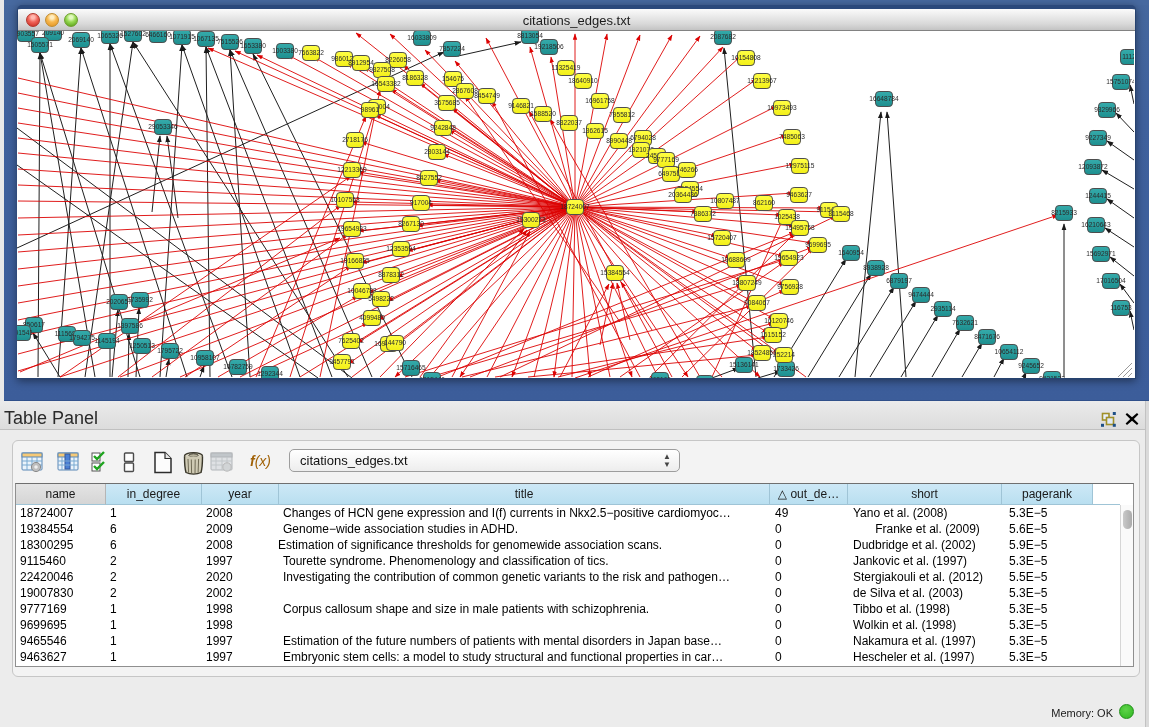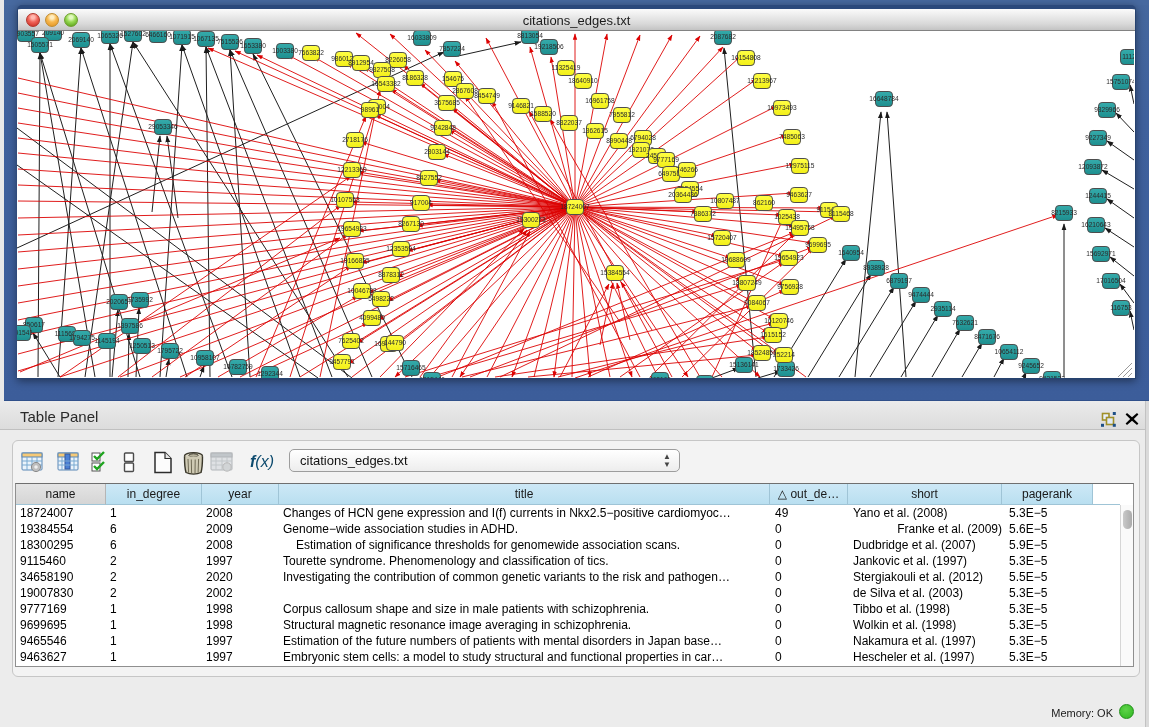--- a/index.html
+++ b/index.html
@@ -8,21 +8,21 @@
 #desk .topline{position:absolute;left:0;top:0;width:1149px;height:5px;background:#47699f}
 #frame{position:absolute;left:17px;top:5px;width:1119px;height:374px;background:#fff;border:1px solid #26426f;border-top:4px solid #2b497b;border-radius:5px 5px 0 0;box-shadow:0 2px 8px rgba(0,0,0,.45)}
 #tbar{position:absolute;left:0;top:0;width:1117px;height:22px;background:linear-gradient(#fbfbfb,#d9d9d9 70%,#c3c3c3);border-bottom:1px solid #828282;border-radius:5px 5px 0 0}
 #tbar .ti{position:absolute;top:4px;font-size:13px;color:#1c1c1c;left:0;width:1117px;text-align:center}
 .tl{position:absolute;top:4px;width:14px;height:14px;border-radius:50%}
 .tl.r{left:8px;background:radial-gradient(circle at 50% 28%,#ffb9b0 0 15%,#f0655a 45%,#d53c31 80%);border:1px solid #b0362c}
 .tl.y{left:27px;background:radial-gradient(circle at 50% 28%,#ffeec2 0 15%,#f7b84f 45%,#e89d2e 80%);border:1px solid #c08c2f}
 .tl.g{left:46px;background:radial-gradient(circle at 50% 28%,#e2f9c0 0 15%,#96d952 45%,#68ad27 80%);border:1px solid #6e9e2e}
 #tablepanel{position:absolute;left:0;top:401px;width:1149px;height:326px;background:#ececec}
 #tpbar{position:absolute;left:0;top:0;width:1149px;height:29px;background:linear-gradient(#ebebeb,#dcdcdc);border-bottom:1px solid #c0c0c0}
-#tpbar .t{position:absolute;left:20px;top:7px;font-size:15px;color:#2a2a2a}
+#tpbar .t{position:absolute;left:4px;top:7px;font-size:18px;color:#2a2a2a}
 #toolbox{position:absolute;left:12px;top:39px;width:1128px;height:237px;background:#f3f3f3;border:1px solid #c6c6c6;border-radius:6px}
 #combo{position:absolute;left:276px;top:8px;width:391px;height:23px;background:linear-gradient(#ffffff,#ededed);border:1px solid #9d9d9d;border-radius:5px;font-size:13px;color:#111;line-height:21px;padding-left:10px}
 #combo .arr{position:absolute;right:7px;top:3px;width:10px;height:16px;font-size:8px;line-height:8px;color:#444;text-align:center}
 #tbl{position:absolute;left:2px;top:42px;width:1119px;height:184px;background:#fff;border:1px solid #8f8f8f;border-top:1px solid #6f6f6f;font-size:12px}
 .hdr{position:absolute;top:0;height:21px;background:linear-gradient(#cde8f6,#b9dff0);border-right:1px solid #9fc4d6;border-bottom:1px solid #9fc4d6;text-align:center;line-height:21px;color:#1a1a1a;overflow:hidden;white-space:nowrap}
 .hdr.gray{background:linear-gradient(#e4e4e4,#d5d5d5);border-right:1px solid #b5b5b5}
 .row{position:absolute;left:0;width:1117px;height:16px;line-height:16px;color:#000;white-space:nowrap}
 .c{position:absolute;top:0;height:16px;overflow:hidden}
 #sb{position:absolute;top:21px;right:0;width:13px;height:161px;background:#fafafa;border-left:1px solid #d6d6d6}
 #sb .th{position:absolute;left:1.5px;top:5px;width:9px;height:19px;background:linear-gradient(90deg,#c9c9c9,#ababab);border-radius:5px}
@@ -609,21 +609,21 @@
  <g stroke="#9aa2a9">
             <line x1="1" y1="10" x2="22" y2="10"></line>
             <line x1="1" y1="14" x2="22" y2="14"></line>
  <line x1="6" y1="6" x2="6" y2="19"></line>
             <line x1="12" y1="6" x2="12" y2="19"></line>
             <line x1="17" y1="6" x2="17" y2="19"></line>
           </g>
  <circle cx="17" cy="16" r="4.2" fill="#b7bcc0" stroke="#888"></circle>
         </g>
 </svg>
-<div class="icon" style="left:237px;top:12px;width:24px;font-size:16px;color:#0c4a6e"><i><b>f</b>(x)</i></div>
+<div class="icon" style="left:237px;top:12px;width:24px;font-size:14px;color:#a16207"><i><b>f</b>(x)</i></div>
 
   <div id="combo">citations_edges.txt<span class="arr">▲<br>▼</span></div>
   <div id="tbl">
    <div class="hdr gray" style="left:0px;width:90px">name</div>
         <div class="hdr" style="left:90px;width:96px">in_degree</div>
         <div class="hdr" style="left:186px;width:77px">year</div>
         <div class="hdr" style="left:263px;width:491px">title</div>
         <div class="hdr" style="left:754px;width:78px">△ out_de…</div>
         <div class="hdr" style="left:832px;width:154px">short</div>
         <div class="hdr" style="left:986px;width:91px">pagerank</div>
@@ -636,43 +636,43 @@
           <div class="c" style="left:754px;width:78px;text-align:left;padding-left:5px">49</div>
           <div class="c" style="left:832px;width:154px;text-align:left;padding-left:5px">Yano et al. (2008)</div>
           <div class="c" style="left:986px;width:91px;text-align:left;padding-left:7px">5.3E−5</div>
         </div>
         <div class="row" style="top:37px">
           <div class="c" style="left:0px;width:90px;text-align:left;padding-left:4px">19384554</div>
           <div class="c" style="left:90px;width:96px;text-align:left;padding-left:4px">6</div>
           <div class="c" style="left:186px;width:77px;text-align:left;padding-left:4px">2009</div>
           <div class="c" style="left:263px;width:491px;text-align:left;padding-left:4px">Genome−wide association studies in ADHD.</div>
           <div class="c" style="left:754px;width:78px;text-align:left;padding-left:5px">0</div>
-          <div class="c" style="left:832px;width:154px;text-align:right;padding-left:5px">Franke et al. (2009)</div>
+          <div class="c" style="left:832px;width:154px;text-align:center;padding-left:5px">Franke et al. (2009)</div>
           <div class="c" style="left:986px;width:91px;text-align:left;padding-left:7px">5.6E−5</div>
         </div>
         <div class="row" style="top:53px">
           <div class="c" style="left:0px;width:90px;text-align:left;padding-left:4px">18300295</div>
           <div class="c" style="left:90px;width:96px;text-align:left;padding-left:4px">6</div>
           <div class="c" style="left:186px;width:77px;text-align:left;padding-left:4px">2008</div>
-          <div class="c" style="left:276px;width:491px;text-align:left;padding-left:4px">Estimation of significance thresholds for genomewide association scans.</div>
-          <div class="c" style="left:754px;width:78px;text-align:left;padding-left:5px">0</div>
-          <div class="c" style="left:832px;width:154px;text-align:left;padding-left:5px">Dudbridge et al. (2007)</div>
+          <div class="c" style="left:258px;width:491px;text-align:left;padding-left:4px">Estimation of significance thresholds for genomewide association scans.</div>
+          <div class="c" style="left:754px;width:78px;text-align:left;padding-left:5px">0</div>
+          <div class="c" style="left:832px;width:154px;text-align:left;padding-left:5px">Dudbridge et al. (2002)</div>
           <div class="c" style="left:986px;width:91px;text-align:left;padding-left:7px">5.9E−5</div>
         </div>
         <div class="row" style="top:69px">
           <div class="c" style="left:0px;width:90px;text-align:left;padding-left:4px">9115460</div>
           <div class="c" style="left:90px;width:96px;text-align:left;padding-left:4px">2</div>
           <div class="c" style="left:186px;width:77px;text-align:left;padding-left:4px">1997</div>
           <div class="c" style="left:263px;width:491px;text-align:left;padding-left:4px">Tourette syndrome. Phenomenology and classification of tics.</div>
           <div class="c" style="left:754px;width:78px;text-align:left;padding-left:5px">0</div>
           <div class="c" style="left:832px;width:154px;text-align:left;padding-left:5px">Jankovic et al. (1997)</div>
           <div class="c" style="left:986px;width:91px;text-align:left;padding-left:7px">5.3E−5</div>
         </div>
         <div class="row" style="top:85px">
-          <div class="c" style="left:0px;width:90px;text-align:left;padding-left:4px">34658190</div>
+          <div class="c" style="left:0px;width:90px;text-align:left;padding-left:4px">22420046</div>
           <div class="c" style="left:90px;width:96px;text-align:left;padding-left:4px">2</div>
           <div class="c" style="left:186px;width:77px;text-align:left;padding-left:4px">2020</div>
           <div class="c" style="left:263px;width:491px;text-align:left;padding-left:4px">Investigating the contribution of common genetic variants to the risk and pathogen…</div>
           <div class="c" style="left:754px;width:78px;text-align:left;padding-left:5px">0</div>
           <div class="c" style="left:832px;width:154px;text-align:left;padding-left:5px">Stergiakouli et al. (2012)</div>
           <div class="c" style="left:986px;width:91px;text-align:left;padding-left:7px">5.5E−5</div>
         </div>
         <div class="row" style="top:101px">
           <div class="c" style="left:0px;width:90px;text-align:left;padding-left:4px">19007830</div>
           <div class="c" style="left:90px;width:96px;text-align:left;padding-left:4px">2</div>
@@ -687,21 +687,20 @@
           <div class="c" style="left:186px;width:77px;text-align:left;padding-left:4px">1998</div>
           <div class="c" style="left:263px;width:491px;text-align:left;padding-left:4px">Corpus callosum shape and size in male patients with schizophrenia.</div>
           <div class="c" style="left:754px;width:78px;text-align:left;padding-left:5px">0</div>
           <div class="c" style="left:832px;width:154px;text-align:left;padding-left:5px">Tibbo et al. (1998)</div>
           <div class="c" style="left:986px;width:91px;text-align:left;padding-left:7px">5.3E−5</div>
         </div>
         <div class="row" style="top:133px">
           <div class="c" style="left:0px;width:90px;text-align:left;padding-left:4px">9699695</div>
           <div class="c" style="left:90px;width:96px;text-align:left;padding-left:4px">1</div>
           <div class="c" style="left:186px;width:77px;text-align:left;padding-left:4px">1998</div>
-          <div class="c" style="left:263px;width:491px;text-align:left;padding-left:4px">Structural magnetic resonance image averaging in schizophrenia.</div>
           <div class="c" style="left:754px;width:78px;text-align:left;padding-left:5px">0</div>
           <div class="c" style="left:832px;width:154px;text-align:left;padding-left:5px">Wolkin et al. (1998)</div>
           <div class="c" style="left:986px;width:91px;text-align:left;padding-left:7px">5.3E−5</div>
         </div>
         <div class="row" style="top:149px">
           <div class="c" style="left:0px;width:90px;text-align:left;padding-left:4px">9465546</div>
           <div class="c" style="left:90px;width:96px;text-align:left;padding-left:4px">1</div>
           <div class="c" style="left:186px;width:77px;text-align:left;padding-left:4px">1997</div>
           <div class="c" style="left:263px;width:491px;text-align:left;padding-left:4px">Estimation of the future numbers of patients with mental disorders in Japan base…</div>
           <div class="c" style="left:754px;width:78px;text-align:left;padding-left:5px">0</div>

